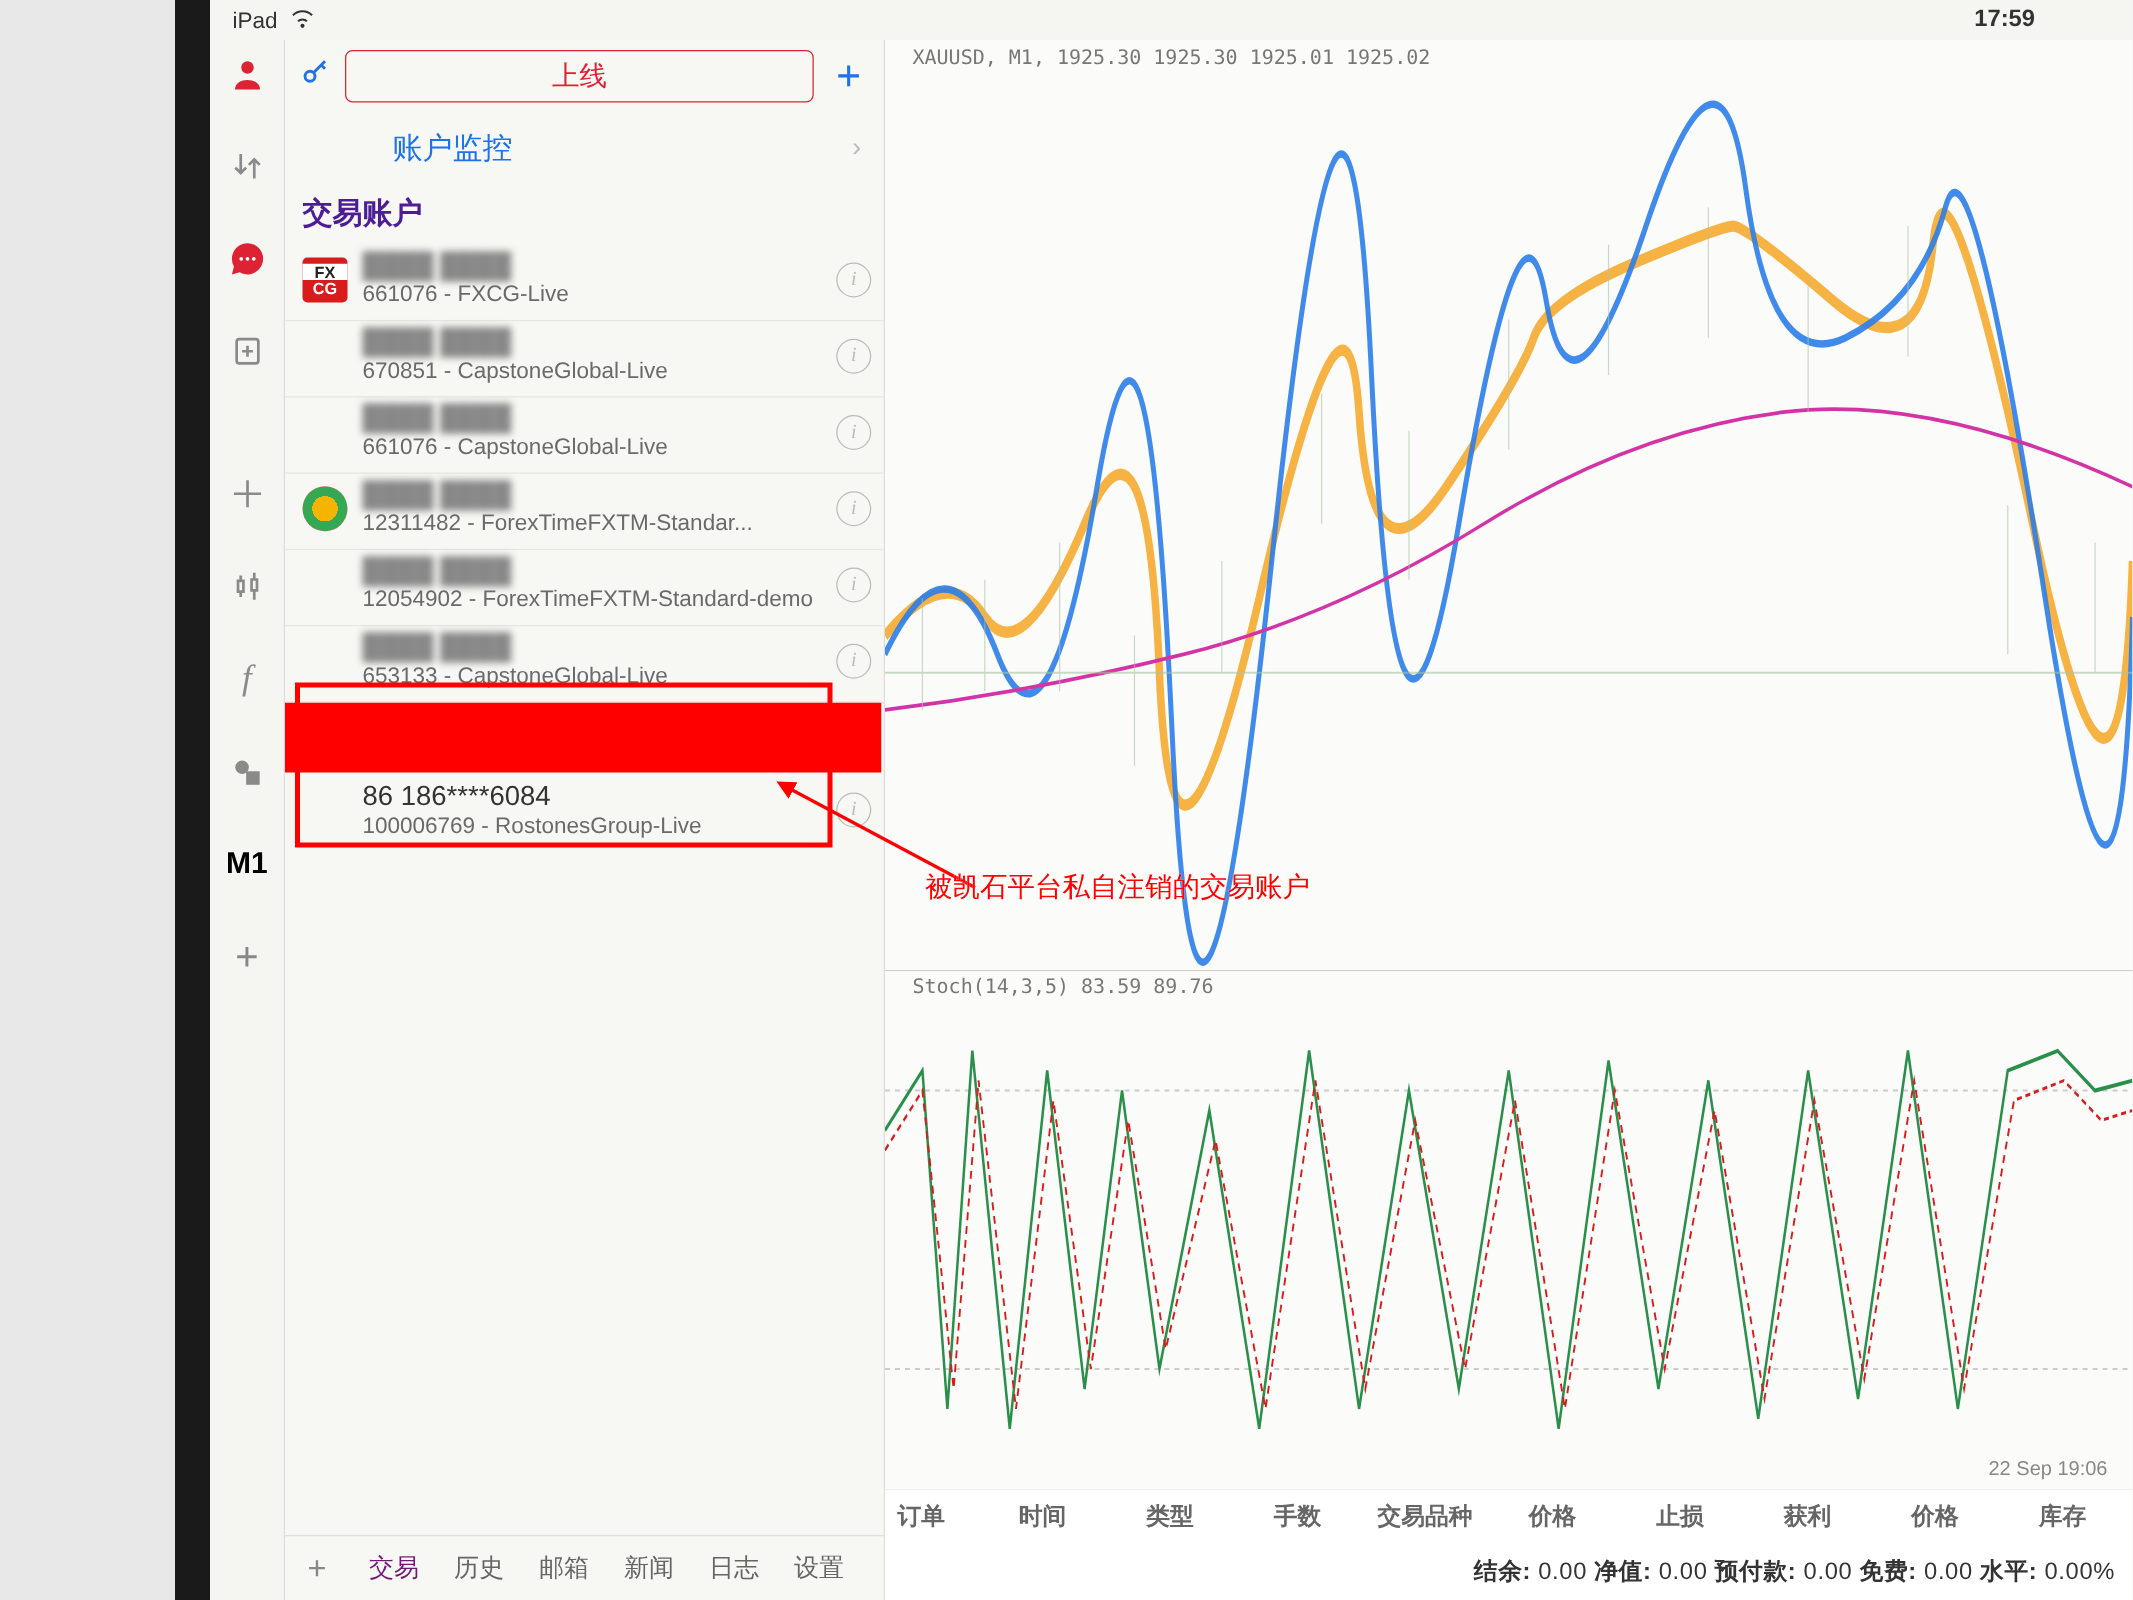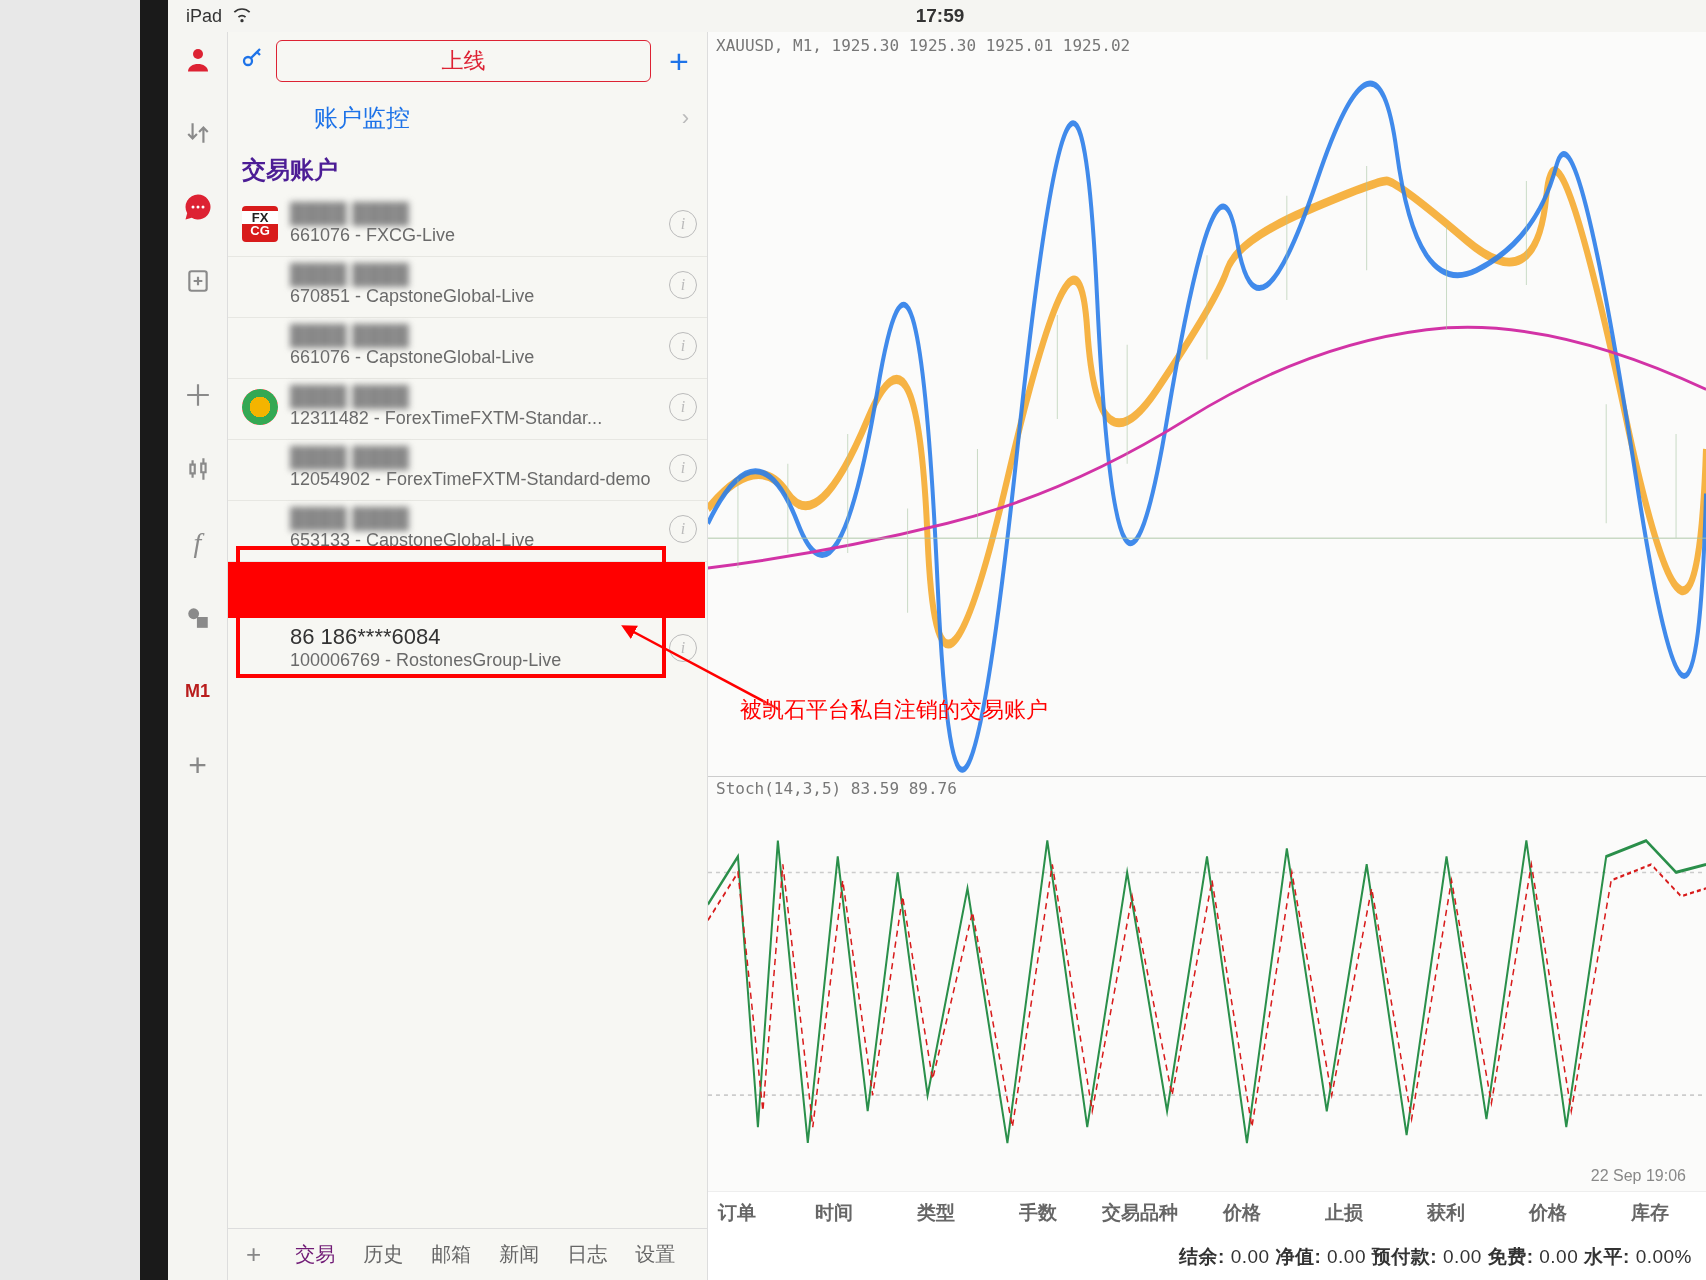--- a/index.html
+++ b/index.html
@@ -19,21 +19,21 @@
 .status-bar {
   height: 32px;
   display: flex;
   align-items: center;
   justify-content: space-between;
   padding: 0 18px;
   font-size: 18px;
   color: #333;
 }
 .status-left { display: flex; align-items: center; gap: 10px; font-weight: 400; }
-.status-center { flex:1; text-align:center; font-weight:600; font-size:19px;}
+.status-center { flex:1; text-align:right; font-weight:600; font-size:19px;}
 .wifi-icon svg { width: 20px; height: 20px; }
 
 .app-body { display: flex; height: calc(100% - 32px); }
 
 .icon-rail {
   width: 60px;
   background: #f5f5f2;
   display: flex;
   flex-direction: column;
   align-items: center;
@@ -98,21 +98,21 @@
 }
 
 .red-block{
   background:#ff0000; height:56px; margin:0 2px 0 0;
 }
 
 .chart-area{
   flex:1; display:flex; flex-direction:column; background:#fff;
 }
 .chart-main{ flex:1.8; position:relative; border-bottom:1px solid #ccc; background: #fbfbfa;}
-.chart-label{ position:absolute; top:4px; left:8px; font-size:16px; color:#777; font-family: monospace;}
+.chart-label{ position:absolute; top:4px; left:22px; font-size:16px; color:#777; font-family: monospace;}
 .chart-ind{ flex:1; position:relative; background:#fbfbfa;}
 .chart-ind .chart-label{ top:2px;}
 .chart-ind .date-label{ position:absolute; bottom:6px; right:20px; color:#888; font-size:16px;}
 
 svg.plot{ position:absolute; inset:0; width:100%; height:100%; }
 
 .bottom-tabs{
   display:flex; gap:28px; padding:10px 18px; font-size:20px; color:#666;
   border-top:1px solid #ddd; align-items:center;
 }
@@ -193,21 +193,21 @@
             <path d="M7 4v4M7 16v4M5 8h4v8H5zM17 2v5M17 15v7M15 7h4v8h-4z"></path>
           </svg>
       </div>
       <div class="rail-item" style="font-style:italic; font-family:serif; font-size:28px">f</div>
       <div class="rail-item">
         <svg width="26" height="26" viewBox="0 0 24 24" fill="currentColor">
             <circle cx="8" cy="9" r="5"></circle>
             <rect x="11" y="12" width="10" height="10"></rect>
           </svg>
       </div>
-      <div class="rail-item" style="font-size:18px; font-weight:600; color:#b91c1c">M1</div>
+      <div class="rail-item" style="font-size:24px; font-weight:600; color:#000000">M1</div>
       <div class="rail-item" style="font-size:32px; color:#888">+</div>
     </div>
 
     <div class="accounts-panel">
       <div class="panel-top">
         <div class="key-icon">
           <svg width="24" height="24" viewBox="0 0 24 24" fill="none" stroke="currentColor" stroke-width="2.3">
               <circle cx="8" cy="15" r="4"></circle>
               <path d="M11 12l9-9M17 6l3 3"></path>
             </svg>

